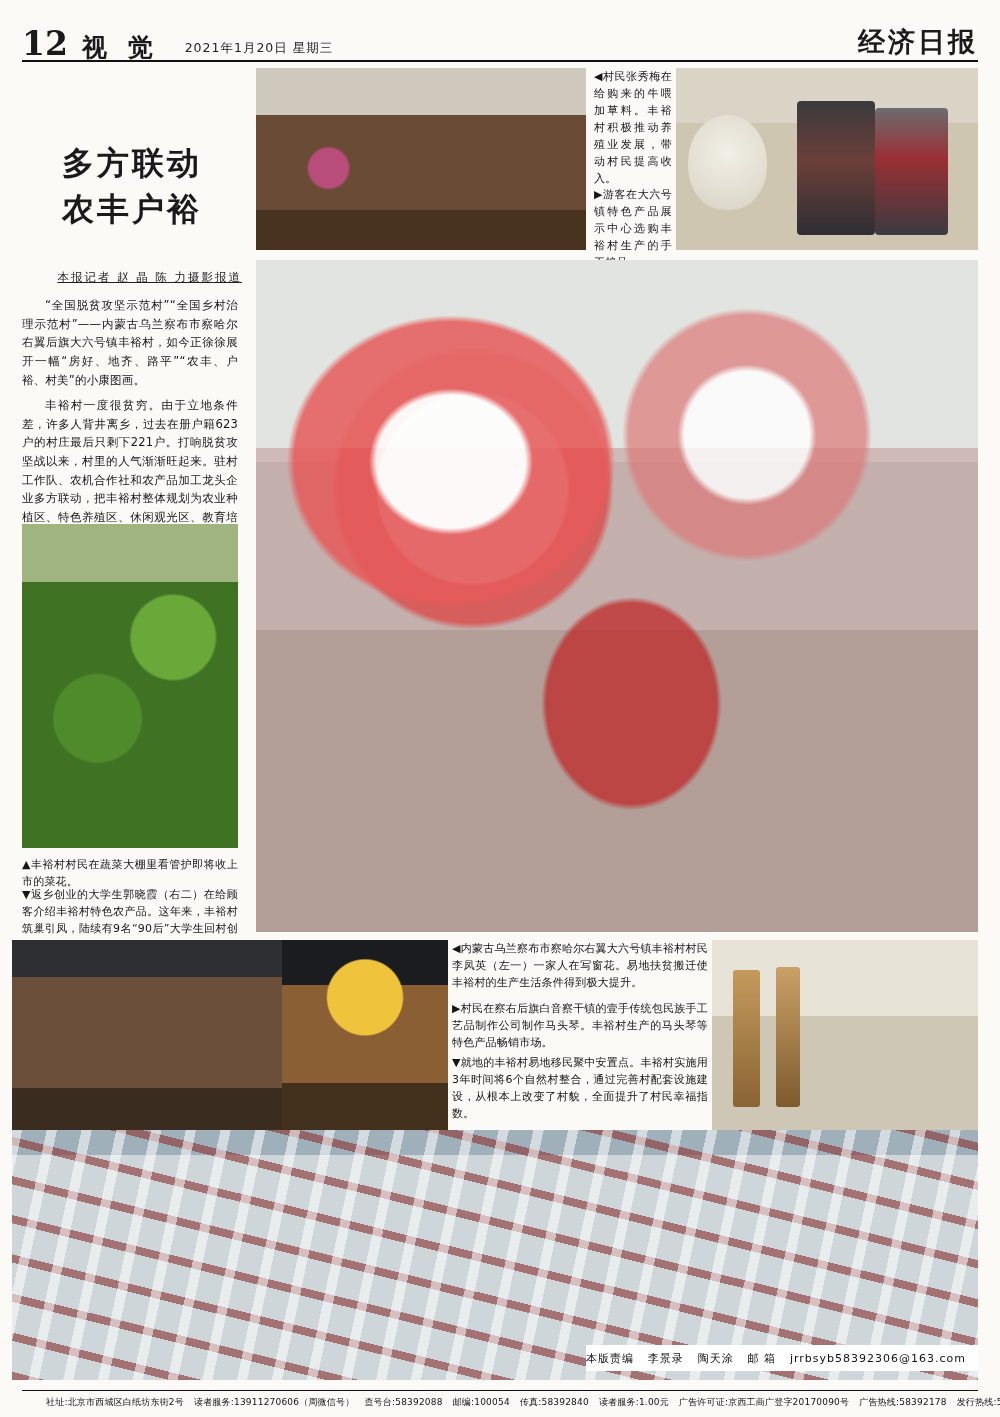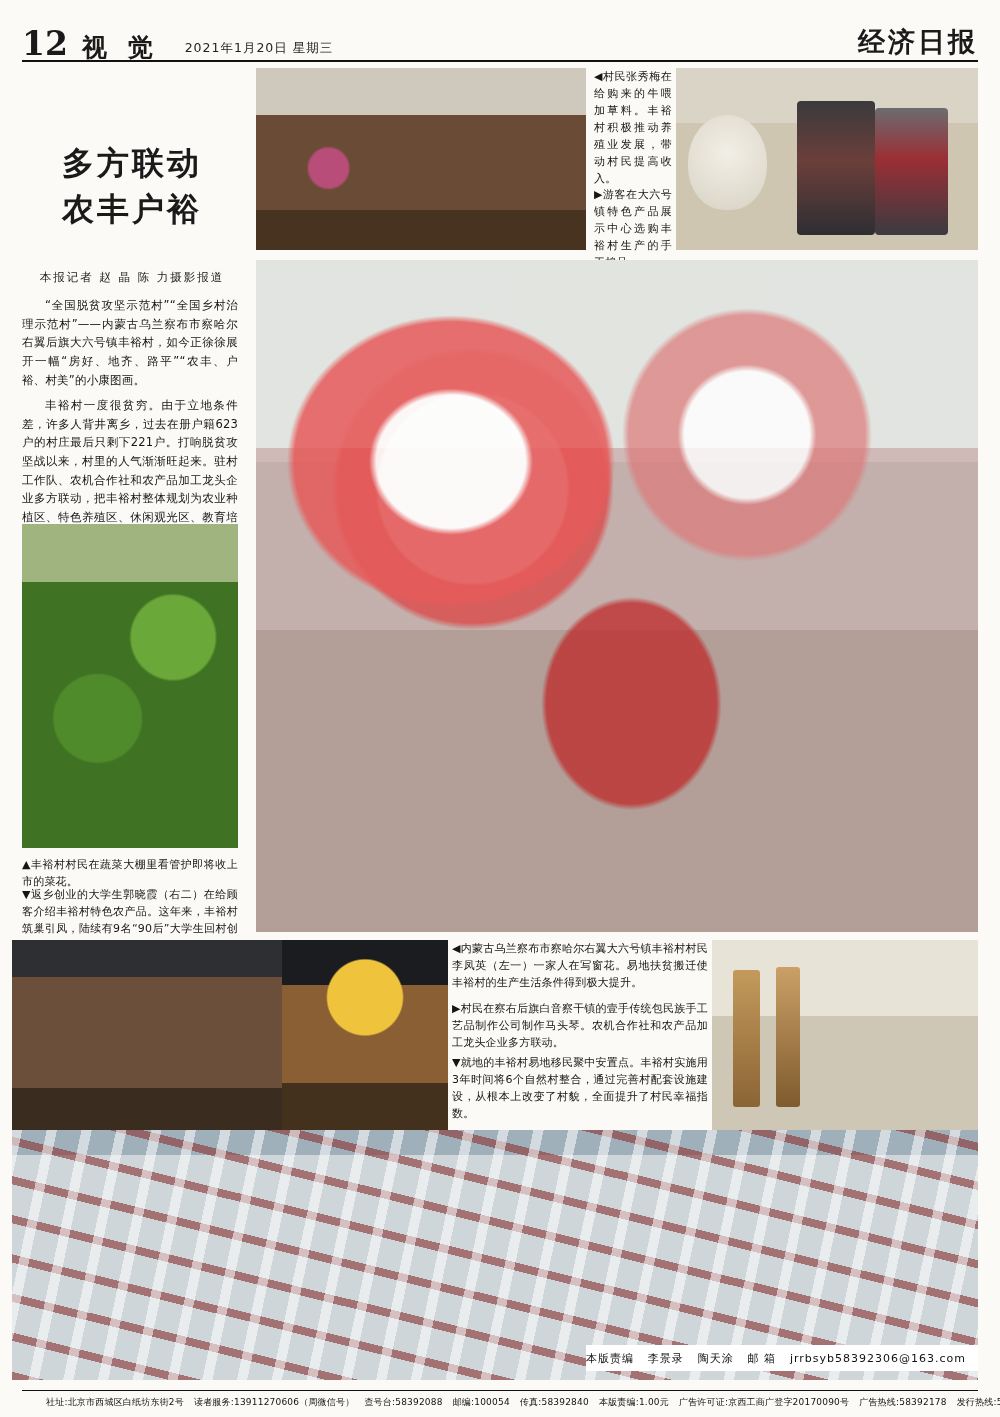--- a/index.html
+++ b/index.html
@@ -41,22 +41,22 @@
   }
 
   
   .headline{
     position:absolute;left:22px;top:140px;width:220px;
     font-family:"DejaVu Serif","Liberation Serif",serif;
     font-size:32px;font-weight:bold;line-height:1.45;letter-spacing:3px;
     text-align:center;
   }
   .byline{
-    position:absolute;left:22px;top:270px;width:220px;text-align:center;
-    font-size:11.5px;letter-spacing:2px;color:#222;
+    position:absolute;left:22px;top:270px;width:220px;text-align:right;
+    font-size:11.5px;letter-spacing:2px;color:#222;text-decoration:underline;
   }
   .bodytext{
     position:absolute;left:22px;top:296px;width:216px;
     font-size:11.5px;line-height:1.62;text-align:justify;
     letter-spacing:0.2px;color:#161616;
   }
   .bodytext p{margin:0 0 7px 0;text-indent:2em;}
 
   
   .ph{position:absolute;overflow:hidden;background:#888;}
@@ -168,21 +168,21 @@
         radial-gradient(ellipse at 68% 26%, rgba(255,255,255,.8) 0 9%, rgba(220,120,120,.7) 10% 17%, rgba(255,255,255,0) 18%),
         radial-gradient(ellipse at 52% 66%, rgba(190,40,40,.75) 0 16%, rgba(255,255,255,0) 17%),
         linear-gradient(180deg, rgba(226,228,222,.6) 0 28%, rgba(160,60,55,.25) 28% 100%);"></div>
   </div>
 
   <div class="ph img-green" style="left:22px;top:524px;width:216px;height:324px;"></div>
   <div class="cap" style="left:22px;top:856px;width:216px;">▲丰裕村村民在蔬菜大棚里看管护即将收上市的菜花。</div>
   <div class="cap" style="left:22px;top:886px;width:216px;">▼返乡创业的大学生郭晓霞（右二）在给顾客介绍丰裕村特色农产品。这年来，丰裕村筑巢引凤，陆续有9名“90后”大学生回村创业。</div>
 
   <div class="cap" style="left:452px;top:940px;width:256px;">◀内蒙古乌兰察布市察哈尔右翼大六号镇丰裕村村民李凤英（左一）一家人在写窗花。易地扶贫搬迁使丰裕村的生产生活条件得到极大提升。</div>
-  <div class="cap" style="left:452px;top:1000px;width:256px;">▶村民在察右后旗白音察干镇的壹手传统包民族手工艺品制作公司制作马头琴。农机合作社和农产品加工龙头企业多方联动。</div>
+  <div class="cap" style="left:452px;top:1000px;width:256px;">▶村民在察右后旗白音察干镇的壹手传统包民族手工艺品制作公司制作马头琴。丰裕村生产的马头琴等特色产品畅销市场。</div>
   <div class="cap" style="left:452px;top:1054px;width:256px;">▼就地的丰裕村易地移民聚中安置点。丰裕村实施用3年时间将6个自然村整合，通过完善村配套设施建设，从根本上改变了村貌，全面提升了村民幸福指数。</div>
 
   <div class="ph img-store" style="left:12px;top:940px;width:270px;height:205px;"></div>
 
   <div class="ph img-yurt" style="left:282px;top:940px;width:166px;height:205px;"></div>
 
   <div class="ph img-craft" style="left:712px;top:940px;width:266px;height:190px;">
     <div class="inner">
         <div class="bar"></div>
         <div class="bar2"></div>
@@ -199,20 +199,20 @@
     <span>jrrbsyb58392306@163.com</span>
   </div>
 
   <div class="footer-rule"></div>
   <div class="footer">
     <span>社址:北京市西城区白纸坊东街2号</span>
     <span>读者服务:13911270606（周微信号）</span>
     <span>查号台:58392088</span>
     <span>邮编:100054</span>
     <span>传真:58392840</span>
-    <span>本版责编:1.00元</span>
+    <span>读者服务:1.00元</span>
     <span>广告许可证:京西工商广登字20170090号</span>
     <span>广告热线:58392178</span>
     <span>发行热线:58392172</span>
 
   </div>
 
 </div>
 
 </body></html>

